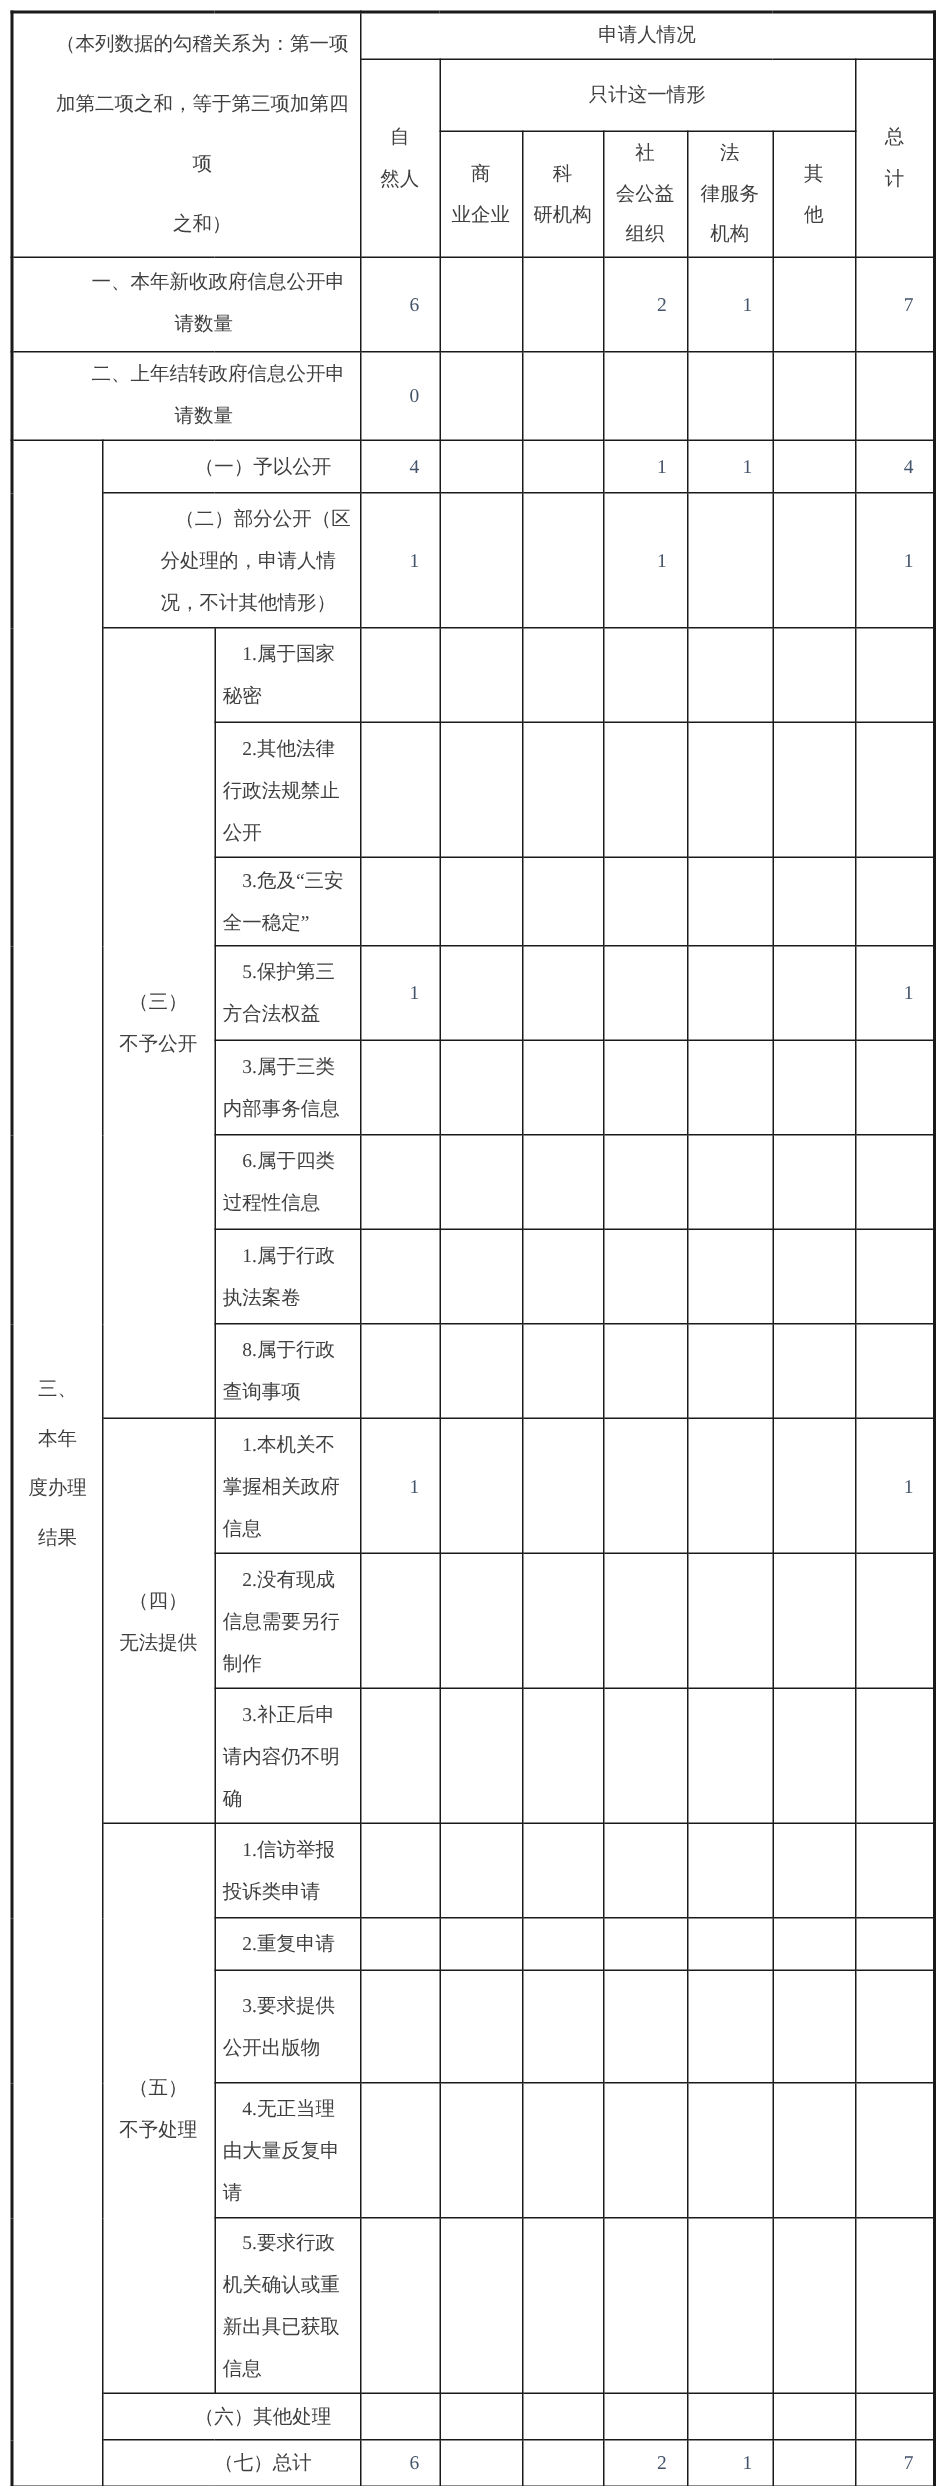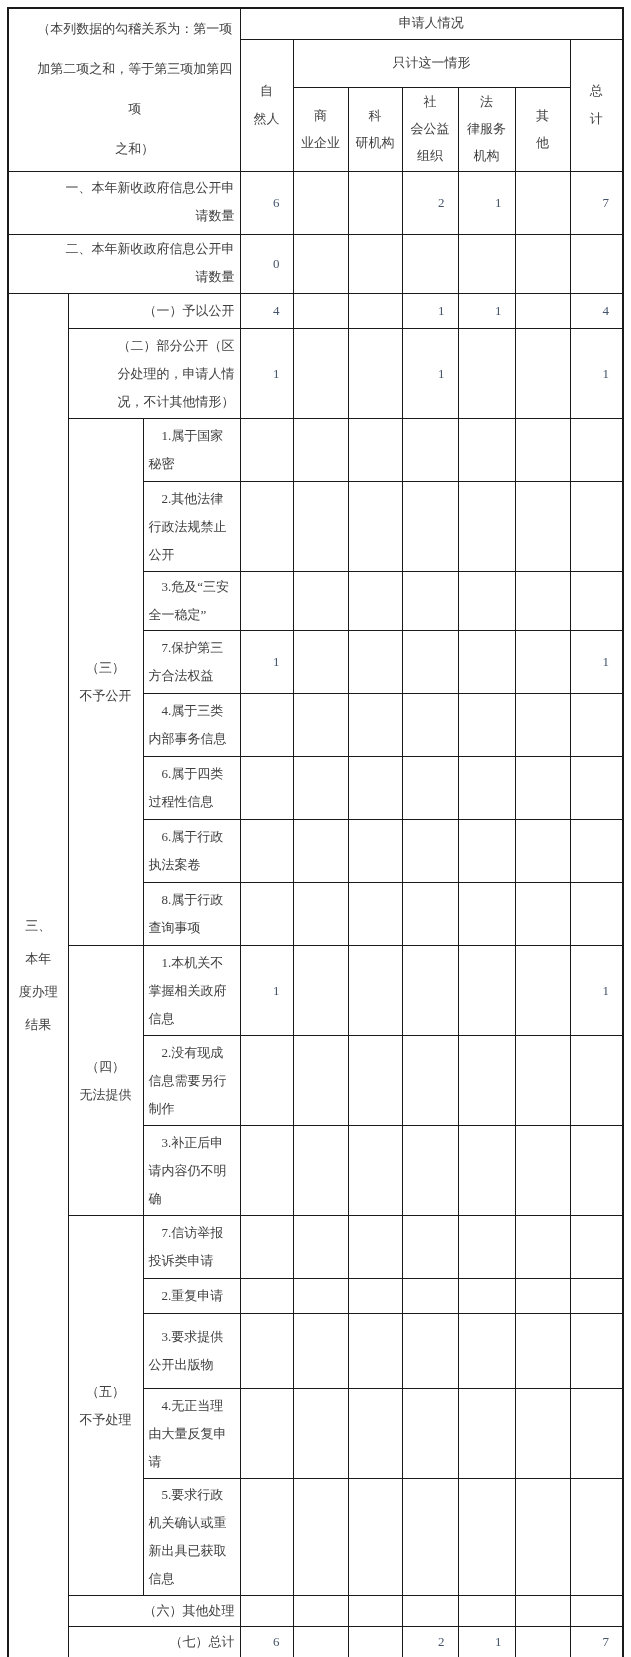--- a/index.html
+++ b/index.html
@@ -4,21 +4,21 @@
 <style>
   html,body{margin:0;padding:0;background:#ffffff;}
   .wrap{padding:7px;width:617px;}
   table{border-collapse:collapse;table-layout:fixed;width:615px;border:2px solid #1a1a1a;}
   td{border:1px solid #1a1a1a;vertical-align:middle;padding:1px 5px;font-size:13px;line-height:28px;color:#3f3f3f;word-break:break-all;overflow:hidden;}
   .sans{font-family:Liberation Mono, monospace;}
   .kai{font-family:"Liberation Serif",serif;}
   .num{font-family:"Liberation Serif",serif;font-style:normal;text-align:right;padding-right:13px;color:#44546a;}
   .ctr{text-align:center;}
   .pre{white-space:pre-line;}
-  .lbl{text-align:right;text-indent:1.5em;padding-left:28px;}
+  .lbl{text-align:center;text-indent:1.5em;padding-left:28px;}
   .ilbl{text-align:left;text-indent:1em;margin-left:29px;}
   .note{line-height:40px;text-align:center;white-space:pre-line;padding-left:26px;}
   .hC td{line-height:27px;}
   .sec{line-height:33px;}
   .grp{line-height:28px;}
 </style>
 </head>
 <body>
 
 <div class="wrap">
@@ -70,21 +70,21 @@
   <td class="num">6</td>
   <td class="num"></td>
   <td class="num"></td>
   <td class="num">2</td>
   <td class="num">1</td>
   <td class="num"></td>
   <td class="num">7</td>
 </tr>
 
 <tr style="height:56px">
-  <td colspan="3" class="sans lbl">二、本年新收政府信息公开申请数量</td>
+  <td colspan="3" class="sans lbl">二、上年结转政府信息公开申请数量</td>
   <td class="num">0</td>
   <td class="num"></td>
   <td class="num"></td>
   <td class="num"></td>
   <td class="num"></td>
   <td class="num"></td>
   <td class="num"></td>
 </tr>
 
 <tr style="height:35px">
@@ -142,32 +142,32 @@
   <td class="num"></td>
   <td class="num"></td>
   <td class="num"></td>
   <td class="num"></td>
   <td class="num"></td>
   <td class="num"></td>
   <td class="num"></td>
 </tr>
 
 <tr style="height:63px">
-  <td class="kai ilbl">7.保护第三方合法权益</td>
-  <td class="num">1</td>
-  <td class="num"></td>
-  <td class="num"></td>
-  <td class="num"></td>
-  <td class="num"></td>
-  <td class="num"></td>
-  <td class="num">1</td>
-</tr>
-
-<tr style="height:63px">
-  <td class="kai ilbl">4.属于三类内部事务信息</td>
+  <td class="kai ilbl">5.保护第三方合法权益</td>
+  <td class="num">1</td>
+  <td class="num"></td>
+  <td class="num"></td>
+  <td class="num"></td>
+  <td class="num"></td>
+  <td class="num"></td>
+  <td class="num">1</td>
+</tr>
+
+<tr style="height:63px">
+  <td class="kai ilbl">3.属于三类内部事务信息</td>
   <td class="num"></td>
   <td class="num"></td>
   <td class="num"></td>
   <td class="num"></td>
   <td class="num"></td>
   <td class="num"></td>
   <td class="num"></td>
 </tr>
 
 <tr style="height:63px">
@@ -175,21 +175,21 @@
   <td class="num"></td>
   <td class="num"></td>
   <td class="num"></td>
   <td class="num"></td>
   <td class="num"></td>
   <td class="num"></td>
   <td class="num"></td>
 </tr>
 
 <tr style="height:63px">
-  <td class="kai ilbl">6.属于行政执法案卷</td>
+  <td class="kai ilbl">1.属于行政执法案卷</td>
   <td class="num"></td>
   <td class="num"></td>
   <td class="num"></td>
   <td class="num"></td>
   <td class="num"></td>
   <td class="num"></td>
   <td class="num"></td>
 </tr>
 
 <tr style="height:63px">
@@ -234,21 +234,21 @@
   <td class="num"></td>
   <td class="num"></td>
   <td class="num"></td>
   <td class="num"></td>
   <td class="num"></td>
 </tr>
 
 <tr style="height:63px">
   <td rowspan="5" class="kai ctr pre grp">（五）
 不予处理</td>
-  <td class="kai ilbl">7.信访举报投诉类申请</td>
+  <td class="kai ilbl">1.信访举报投诉类申请</td>
   <td class="num"></td>
   <td class="num"></td>
   <td class="num"></td>
   <td class="num"></td>
   <td class="num"></td>
   <td class="num"></td>
   <td class="num"></td>
 </tr>
 
 <tr style="height:35px">

